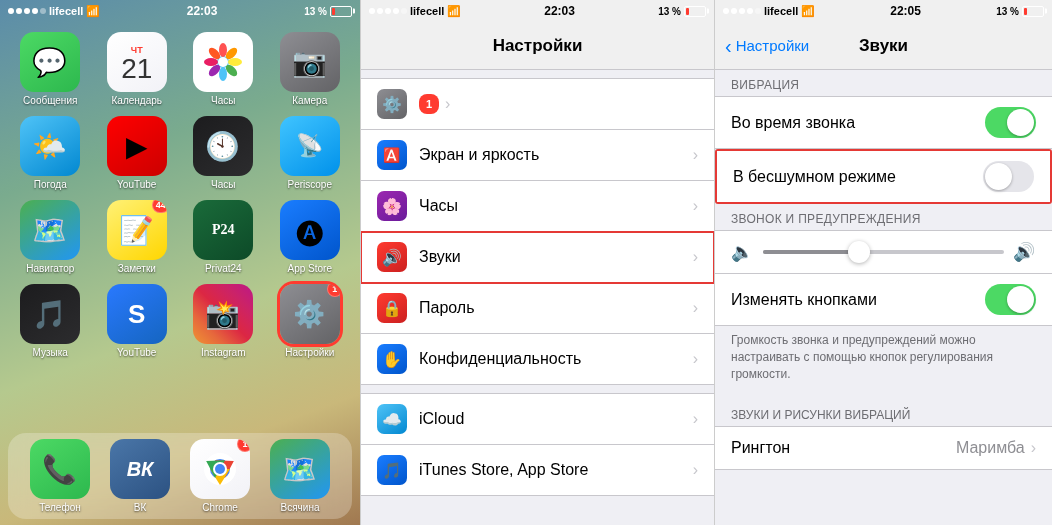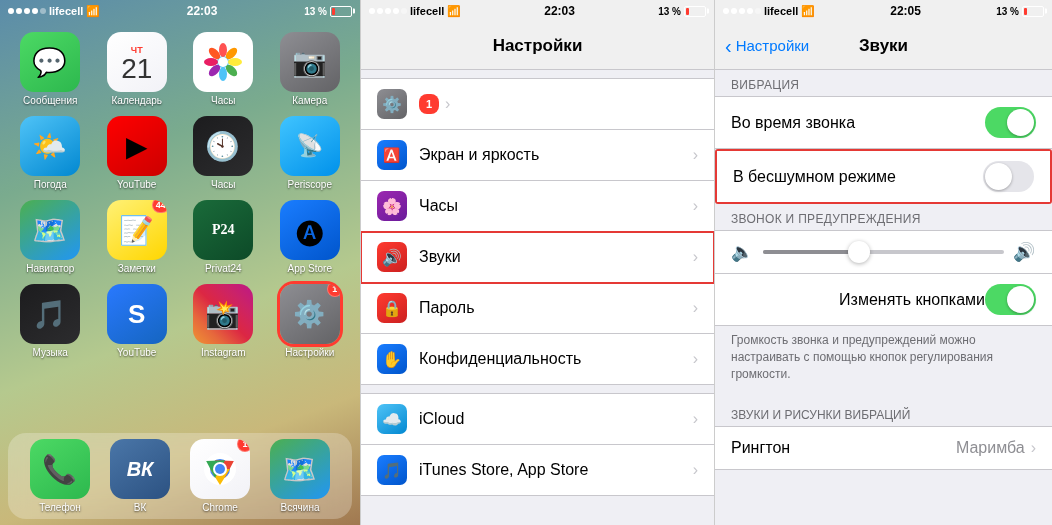--- a/index.html
+++ b/index.html
@@ -424,21 +424,20 @@
       background: white;
       box-shadow: 0 1px 4px rgba(0,0,0,0.3);
     }
 
     .ringer-toggle-row {
       display: flex;
       align-items: center;
       padding: 10px 16px;
       border-top: 1px solid #c8c7cc;
       min-height: 44px;
-      text-align: right;
     }
 
     .ringer-toggle-label {
       flex: 1;
       font-size: 16px;
       color: #000;
     }
 
     .ringer-desc {
       padding: 6px 16px 10px;

